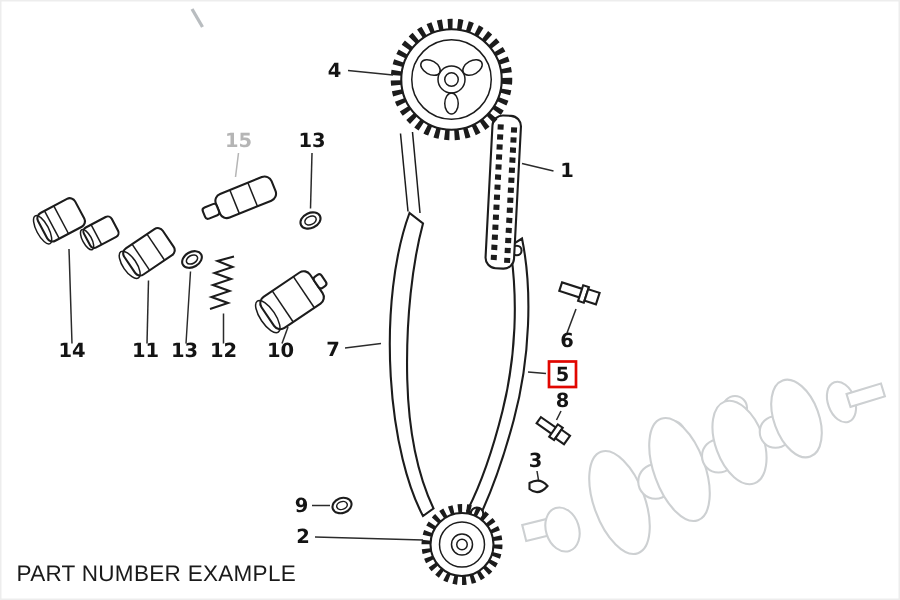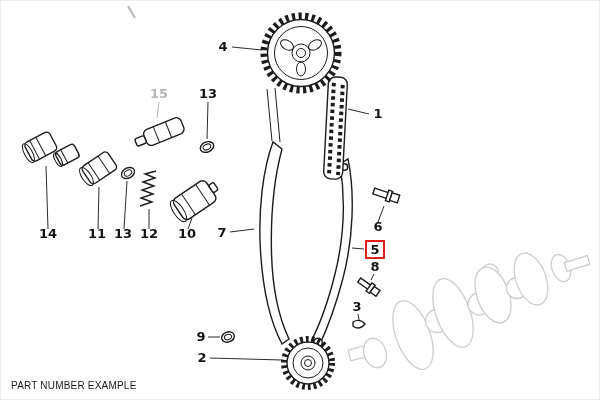--- a/index.html
+++ b/index.html
@@ -3,21 +3,21 @@
 <meta charset="utf-8">
 <style>
   html,body{margin:0;padding:0;background:#fff;}
   .stage{
     position:relative;width:600px;height:400px;background:#ffffff;
     border:1px solid #ededed;box-sizing:border-box;overflow:hidden;
     font-family:"DejaVu Sans", sans-serif;
   }
   .stage svg{position:absolute;left:0;top:0;}
   .caption{
-    position:absolute;left:10px;bottom:8px;font-size:10px;color:#1a1a1a;
+    position:absolute;left:10px;bottom:8px;font-size:15px;color:#1a1a1a;
     letter-spacing:.2px;font-family:"Liberation Sans", sans-serif;
   }
   text.callout{
     font-family:"DejaVu Sans", sans-serif;font-size:13px;font-weight:bold;
     fill:#141414;text-anchor:middle;cursor:pointer;
   }
   text.callout.muted{fill:#b5b5b5;}
   .part{fill:#ffffff;stroke:#1c1c1c;stroke-width:1.4;}
   .detail{fill:none;stroke:#1c1c1c;stroke-width:1;}
   .leader{stroke:#2b2b2b;stroke-width:1;}

